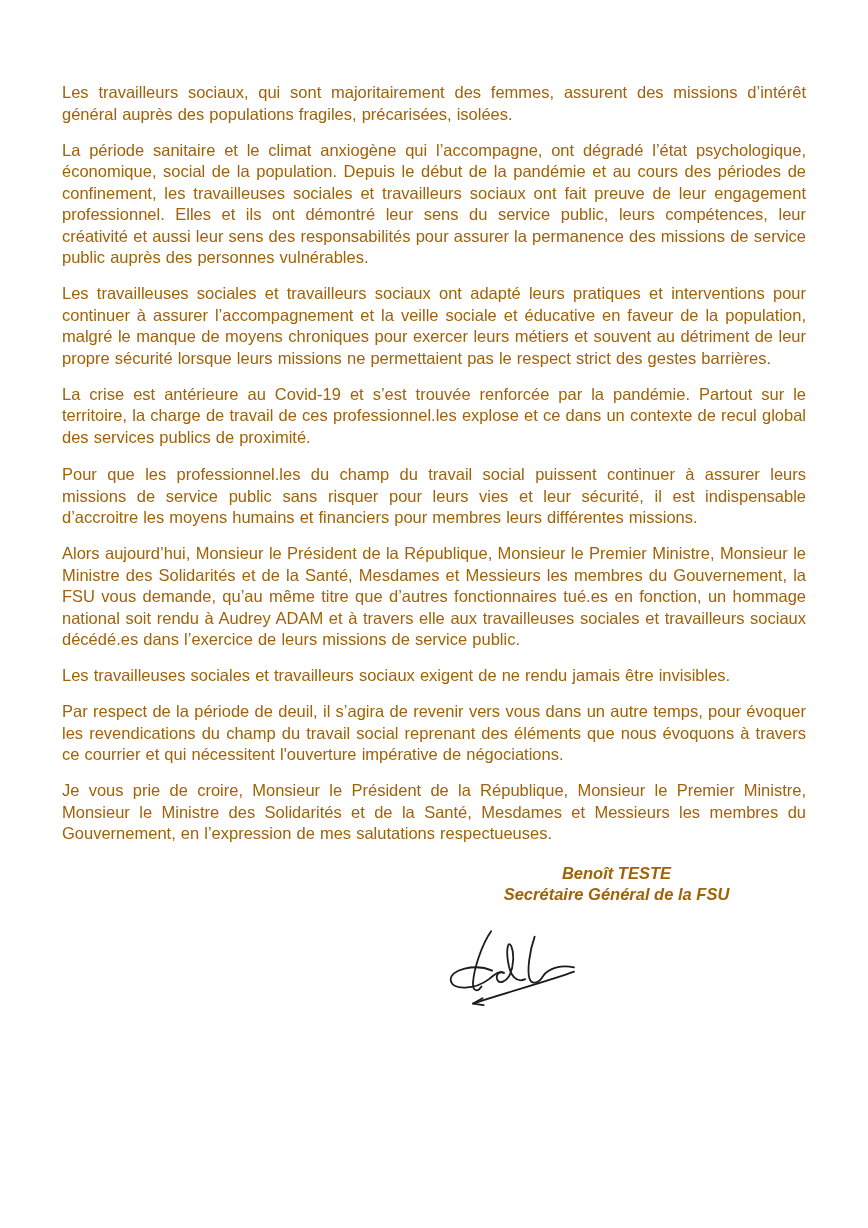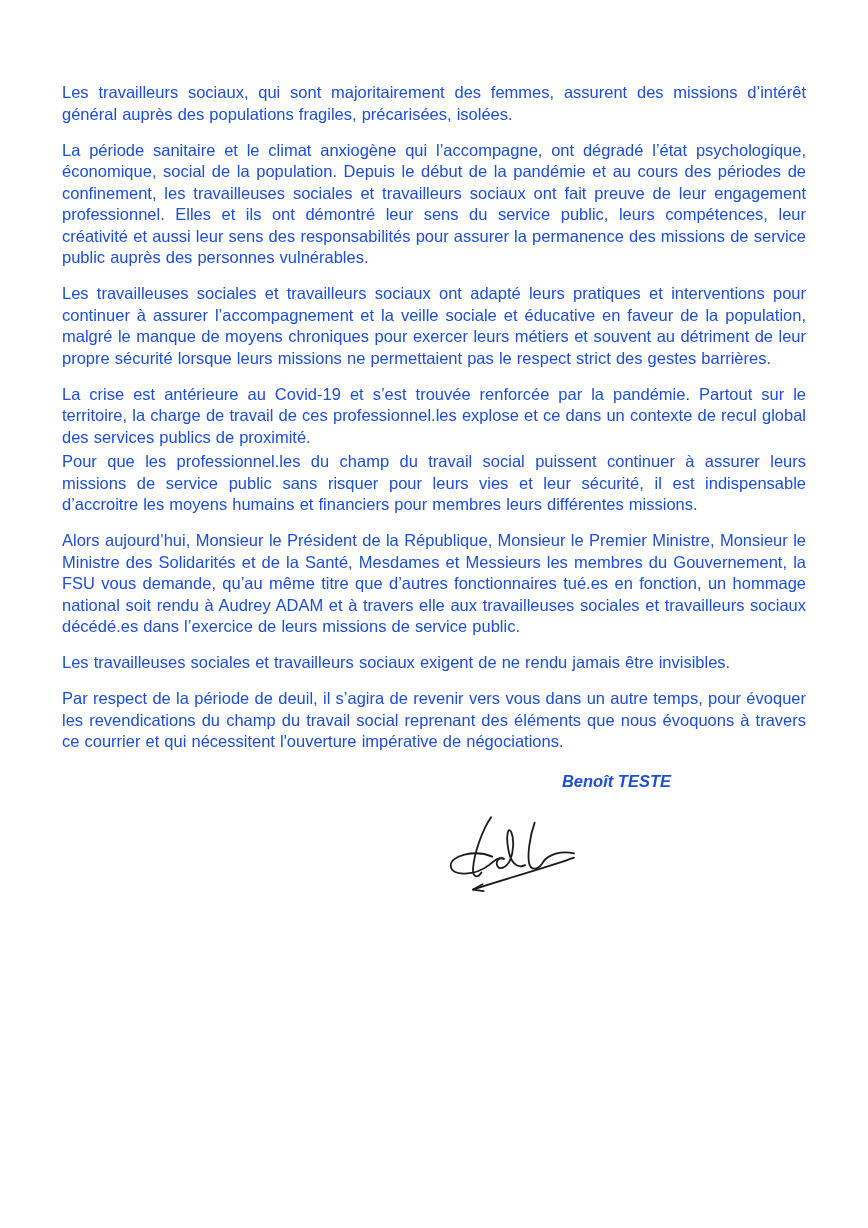--- a/index.html
+++ b/index.html
@@ -7,37 +7,37 @@
     padding: 0;
     background: #ffffff;
   }
   .page {
     position: relative;
     width: 868px;
     height: 1224px;
     background: #ffffff;
     overflow: hidden;
     font-family: "Liberation Sans", "DejaVu Sans", sans-serif;
-    color: #1d4ed8;
+    color: #a16207;
   }
   .letter-body {
     position: absolute;
     left: 62px;
     top: 82px;
     width: 744px;
     font-size: 16.5px;
     line-height: 21.5px;
     text-align: justify;
   }
   .para {
     margin: 0 0 14.5px 0;
     word-spacing: 0.5px;
   }
   .para.joined {
-    margin-bottom: 3px;
+    margin-bottom: 16px;
   }
   .sig-block {
     margin: 18px 0 0 365px;
     font-weight: bold;
     font-style: italic;
     text-align: center;
   }
   .sig-line {
     line-height: 21.5px;
   }
@@ -59,23 +59,25 @@
   <div class="letter-body">
 
     <p class="para">Les travailleurs sociaux, qui sont majoritairement des femmes, assurent des missions d’intérêt général auprès des populations fragiles, précarisées, isolées.</p>
     <p class="para">La période sanitaire et le climat anxiogène qui l’accompagne, ont dégradé l’état psychologique, économique, social de la population. Depuis le début de la pandémie et au cours des périodes de confinement, les travailleuses sociales et travailleurs sociaux ont fait preuve de leur engagement professionnel. Elles et ils ont démontré leur sens du service public, leurs compétences, leur créativité et aussi leur sens des responsabilités pour assurer la permanence des missions de service public auprès des personnes vulnérables.</p>
     <p class="para">Les travailleuses sociales et travailleurs sociaux ont adapté leurs pratiques et interventions pour continuer à assurer l’accompagnement et la veille sociale et éducative en faveur de la population, malgré le manque de moyens chroniques pour exercer leurs métiers et souvent au détriment de leur propre sécurité lorsque leurs missions ne permettaient pas le respect strict des gestes barrières.</p>
     <p class="para joined">La crise est antérieure au Covid-19 et s’est trouvée renforcée par la pandémie. Partout sur le territoire, la charge de travail de ces professionnel.les explose et ce dans un contexte de recul global des services publics de proximité.</p>
     <p class="para">Pour que les professionnel.les du champ du travail social puissent continuer à assurer leurs missions de service public sans risquer pour leurs vies et leur sécurité, il est indispensable d’accroitre les moyens humains et financiers pour membres leurs différentes missions.</p>
     <p class="para">Alors aujourd’hui, Monsieur le Président de la République, Monsieur le Premier Ministre, Monsieur le Ministre des Solidarités et de la Santé, Mesdames et Messieurs les membres du Gouvernement, la FSU vous demande, qu’au même titre que d’autres fonctionnaires tué.es en fonction, un hommage national soit rendu à Audrey ADAM et à travers elle aux travailleuses sociales et travailleurs sociaux décédé.es dans l’exercice de leurs missions de service public.</p>
     <p class="para">Les travailleuses sociales et travailleurs sociaux exigent de ne rendu jamais être invisibles.</p>
     <p class="para">Par respect de la période de deuil, il s’agira de revenir vers vous dans un autre temps, pour évoquer les revendications du champ du travail social reprenant des éléments que nous évoquons à travers ce courrier et qui nécessitent l'ouverture impérative de négociations.</p>
+    <p class="para">Je vous prie de croire, Monsieur le Président de la République, Monsieur le Premier Ministre, Monsieur le Ministre des Solidarités et de la Santé, Mesdames et Messieurs les membres du Gouvernement, en l’expression de mes salutations respectueuses.</p>
 
     <div class="sig-block">
       <div class="sig-line">Benoît TESTE</div>
+      <div class="sig-line">Secrétaire Général de la FSU</div>
     </div>
 
     <div class="sig-draw">
       <svg viewBox="0 0 135 80" xmlns="http://www.w3.org/2000/svg">
         <g fill="none" stroke="#1c1c1c" stroke-width="1.7" stroke-linecap="round">
 
           <path d="M45,5 C36,18 29,40 28,53 C27.5,61 32,63 36,57"></path>
           <path d="M46,42 C30,35 6,41 7,51 C8,61 30,60 43,50 C49,45 53,42 57,44"></path>
 
           <path d="M57,44 C52,42 49,47 51,51 C53,55 60,52 63,45 C66,38 67,26 64,19 C61,13 59,22 61,34 C63,47 69,54 77,50"></path>

